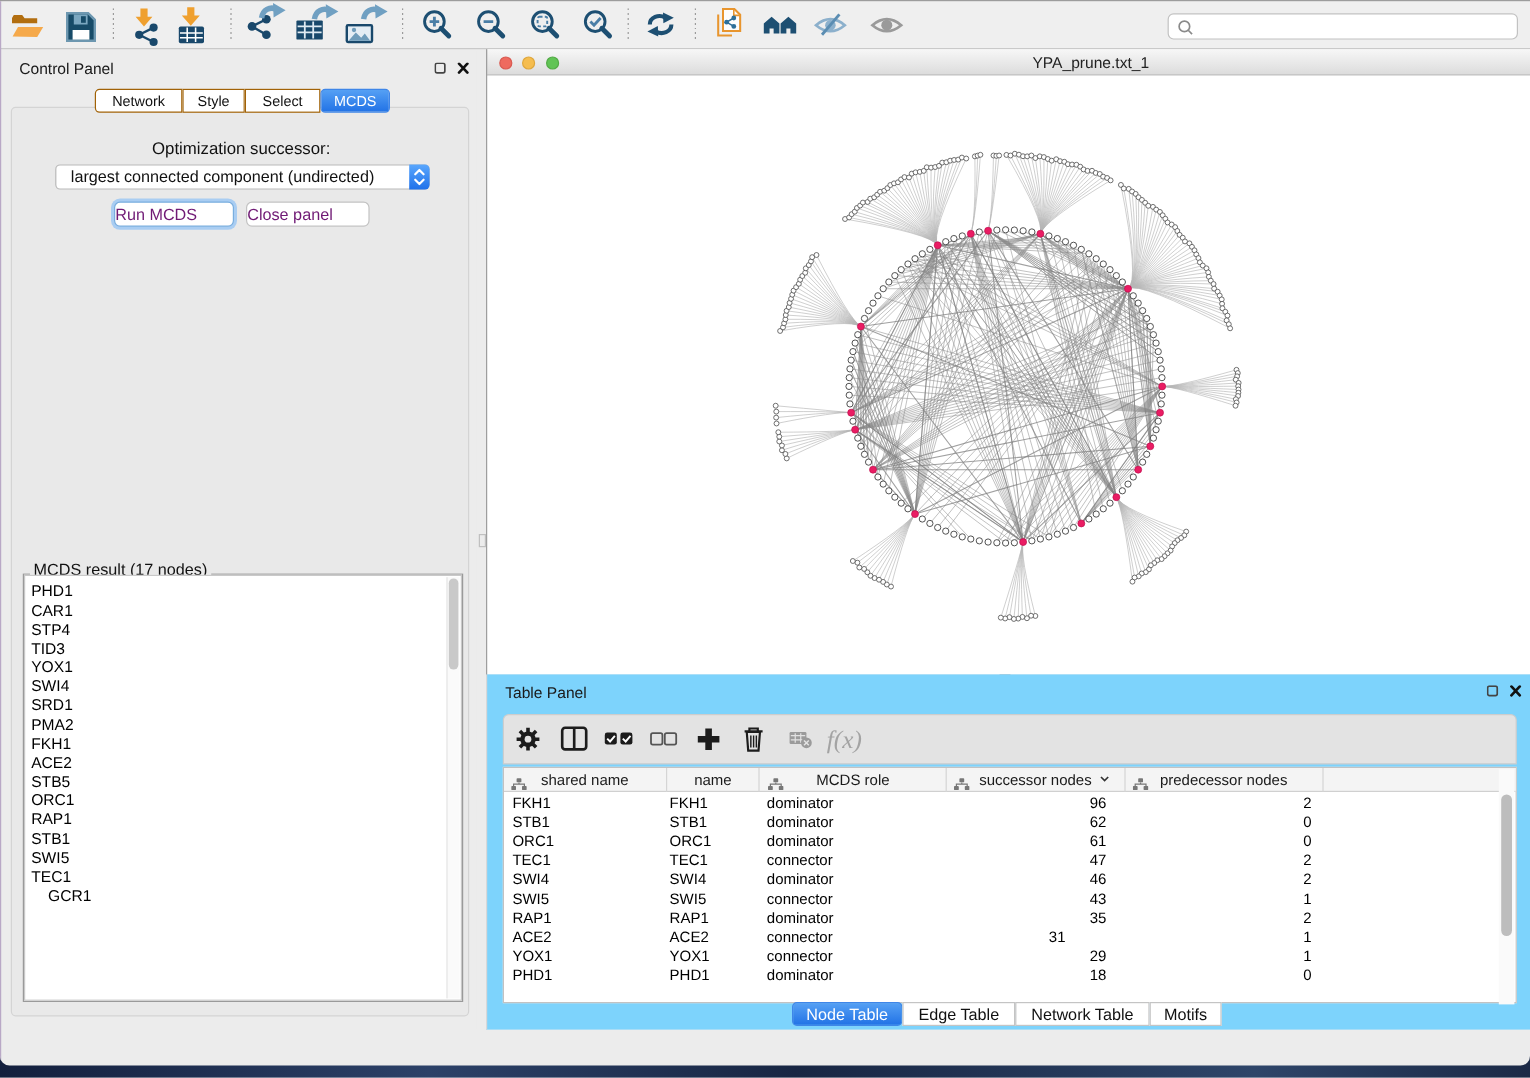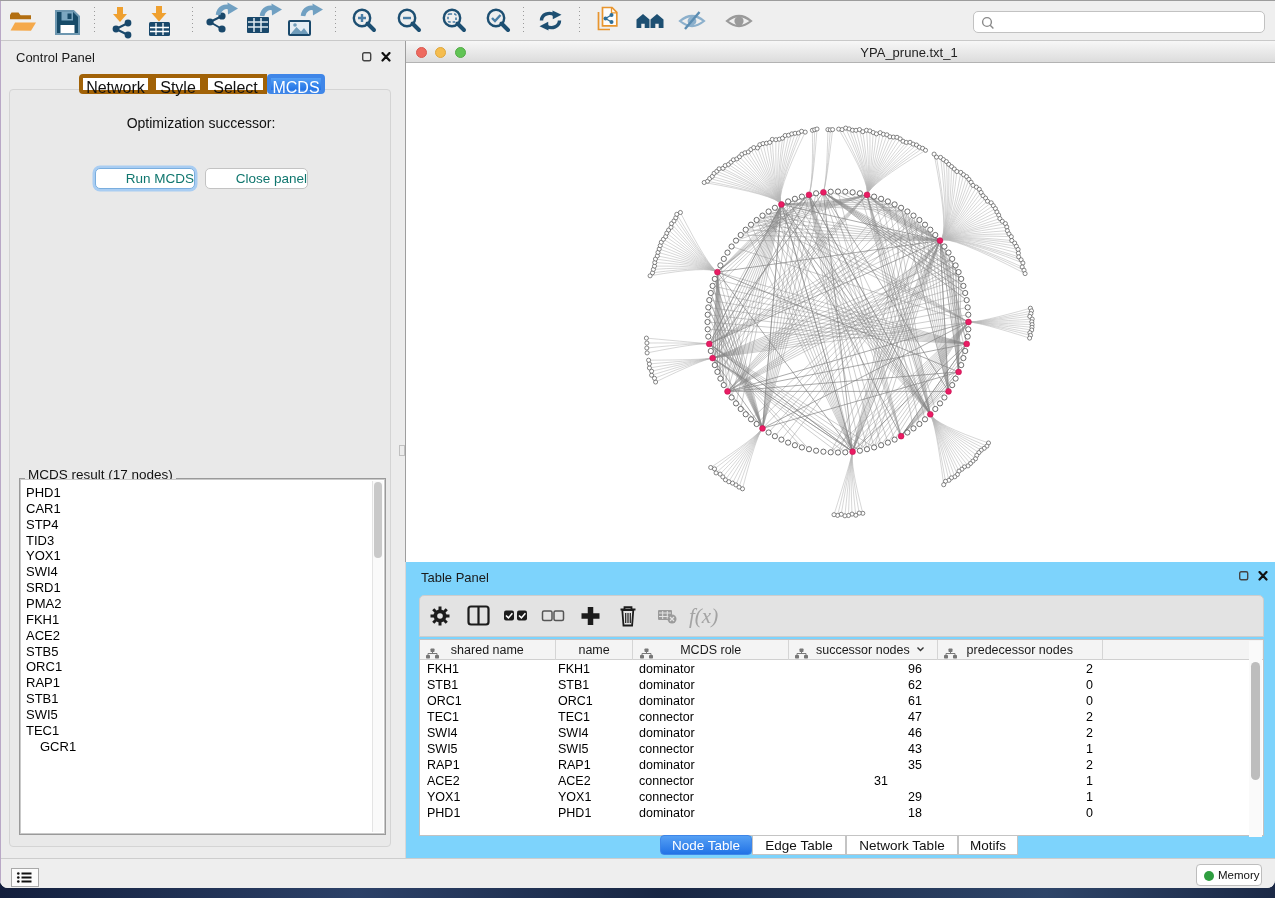--- a/index.html
+++ b/index.html
@@ -3,23 +3,23 @@
 *{margin:0;padding:0;box-sizing:border-box}
 html,body{width:1275px;height:898px;overflow:hidden}
 body{font-family:"Liberation Sans",sans-serif;background:linear-gradient(90deg,#131f3d,#2c4168 28%,#182643 52%,#2e4569 82%,#1b2946);position:relative}
 .abs{position:absolute}
 .win{position:absolute;left:0;top:0;width:1275px;height:888px;background:#ececec;border-radius:0 0 8px 8px;overflow:hidden}
 .tb{position:absolute;left:0;top:0;width:1275px;height:41px;background:#efefef;border-top:1px solid #9c9c9c;border-bottom:1px solid #c9c9c9}
 .sep{position:absolute;top:6px;height:28px;width:1px;background-image:repeating-linear-gradient(to bottom,#9b9b9b 0 1.5px,transparent 1.5px 4px)}
 .searchbox{position:absolute;left:973px;top:10px;width:292px;height:22px;background:#fff;border:1px solid #c2c2c2;border-radius:5px}
 .lpanel{position:absolute;left:1px;top:42px;width:396px;height:816px;background:#ececec}
 .ptitle{font-size:13px;color:#1a1a1a}
-.tabbtn{position:absolute;top:74px;height:20px;z-index:3;background:#fff;border:4px solid #a16207;font-size:16px;color:#111;text-align:center;line-height:19px}
+.tabbtn{position:absolute;top:74px;height:20px;z-index:3;background:#fff;border:1px solid #a16207;font-size:12px;color:#111;text-align:center;line-height:19px}
 .cpane{position:absolute;left:8px;top:47px;width:382px;height:758px;background:#e9e9e9;border:1px solid #d4d4d4;border-radius:4px}
-.btn{position:absolute;background:#fff;border:1px solid #c3c3c3;border-radius:5px;font-size:13.5px;color:#0f766e;text-align:right}
+.btn{position:absolute;background:#fff;border:1px solid #c3c3c3;border-radius:5px;font-size:13.5px;color:#701a75;text-align:left}
 .grp{position:absolute;left:18px;top:478px;width:367px;height:357px;border:1px solid #9a9a9a}
 .grplabel{position:absolute;left:24px;top:467px;background:#e9e9e9;padding:0 3px;font-size:13.5px;color:#111}
 .mlist{position:absolute;left:19px;top:479px;width:365px;height:355px;background:#fff;border:1px solid #c9c9c9;font-size:13px;color:#000}
 .rarea{position:absolute;left:405px;top:41px;width:870px;height:817px}
 .nettitle{position:absolute;left:0;top:0;width:870px;height:22px;background:linear-gradient(#f7f7f7,#dcdcdc);border-bottom:1px solid #b3b3b3;border-left:1px solid #c9c9c9}
 .netcanvas{position:absolute;left:1px;top:22px;width:869px;height:499px;background:#fff}
 .tpanel{position:absolute;left:405px;top:562px;width:870px;height:296px;background:#7dd3fc;border-left:1px solid #d8d8d8}
 .ttoolbar{position:absolute;left:13px;top:33px;width:845px;height:42px;background:#e3e3e3;border:1px solid #cdcdcd;border-radius:5px 5px 0 0}
 .tbl{position:absolute;left:13px;top:77px;width:845px;height:197px;background:#fff;border:1px solid #c2c2c2}
 .thead{position:absolute;left:0;top:0;width:843px;height:20px;background:#f4f4f4;border-bottom:1px solid #d0d0d0;font-size:12.5px;color:#1a1a1a}
@@ -150,20 +150,26 @@
       <svg class="abs" style="left:361px;top:10px" width="29" height="10" viewBox="0 0 29 10">
         <rect x="0.7" y="0.7" width="8" height="8" fill="none" stroke="#444" stroke-width="1.4" rx="1.5"></rect>
         <path d="M20.5 1 L27.5 8.5 M27.5 1 L20.5 8.5" stroke="#111" stroke-width="2.2" stroke-linecap="round"></path>
       </svg>
       <div class="tabbtn" style="left:78px;top:32px;width:73px;border-radius:4px 0 0 4px">Network</div>
       <div class="tabbtn" style="left:151px;top:32px;width:52px;border-radius:0">Style</div>
       <div class="tabbtn" style="left:203px;top:32px;width:63px;border-radius:0">Select</div>
       <div class="tabbtn" style="left:266px;top:32px;width:58px;background:linear-gradient(#55a0f4,#2273e6);color:#fff;border-color:#3f86e8;border-radius:4px">MCDS</div>
       <div class="cpane"></div>
       <div class="text" style="left:0;top:73px;width:400px;text-align:center;font-size:14px;color:#111">Optimization successor:</div>
+      <div class="abs" style="left:45px;top:95px;width:312px;height:21px;background:#fff;border:1px solid #b9b9b9;border-radius:4px">
+        <div class="text" style="left:12px;top:2px;font-size:13.5px;color:#111">largest connected component (undirected)</div>
+        <div class="abs" style="right:-1px;top:-1px;width:17px;height:21px;background:linear-gradient(#5aa7fd,#1f71ea);border-radius:0 4px 4px 0"><svg width="17" height="21" viewBox="0 0 17 21">
+            <path d="M5 8.2 L8.5 4.6 L12 8.2 M5 12.8 L8.5 16.4 L12 12.8" stroke="#fff" stroke-width="1.8" fill="none" stroke-linecap="round" stroke-linejoin="round"></path>
+          </svg></div>
+      </div>
       <div class="btn" style="left:94px;top:126px;width:100px;height:21px;line-height:20px;box-shadow:0 0 0 2.5px #a9cdf2;border-color:#7aaede">Run MCDS</div>
       <div class="btn" style="left:204px;top:126px;width:103px;height:21px;line-height:20px">Close panel</div>
       <div class="grp" style="top:436px"></div>
       <div class="grplabel" style="top:425px">MCDS result (17 nodes)</div>
       <div class="mlist" style="top:437px">
         <div class="text" style="left:5px;top:5px">PHD1</div>
         <div class="text" style="left:5px;top:21px">CAR1</div>
         <div class="text" style="left:5px;top:37px">STP4</div>
         <div class="text" style="left:5px;top:53px">TID3</div>
         <div class="text" style="left:5px;top:68px">YOX1</div>
@@ -1150,31 +1156,15 @@
         </div>
         <div class="abs" style="right:1px;top:1px;width:13px;height:196px;background:#fafafa">
           <div class="abs" style="left:2px;top:21px;width:9px;height:118px;background:#bdbdbd;border-radius:5px"></div>
         </div>
       </div>
       <div class="btabs" style="left:254px;width:92px;background:linear-gradient(#55a0f4,#2273e6);color:#fff;border-color:#3f86e8;border-radius:4px;">Node Table</div>
       <div class="btabs" style="left:346px;width:94px;">Edge Table</div>
       <div class="btabs" style="left:440px;width:112px;">Network Table</div>
       <div class="btabs" style="left:552px;width:60px;">Motifs</div>
     </div>
-    <div class="statusbar">
-      <div class="abs" style="left:11px;top:9px;width:28px;height:19px;background:#fcfcfc;border:1px solid #a9a9a9"><svg width="26" height="17" viewBox="0 0 26 17">
-          <g stroke="#111" stroke-width="2.1">
-            <path d="M9.5 4.5 h10 M9.5 8.5 h10 M9.5 12.5 h10"></path>
-          </g>
-          <g fill="#111">
-            <circle cx="6.3" cy="4.5" r="1.3"></circle>
-            <circle cx="6.3" cy="8.5" r="1.3"></circle>
-            <circle cx="6.3" cy="12.5" r="1.3"></circle>
-          </g>
-        </svg></div>
-      <div class="abs" style="left:1196px;top:5px;width:66px;height:22px;background:#fff;border:1px solid #bdbdbd;border-radius:4px">
-        <div class="abs" style="left:7px;top:6px;width:10px;height:10px;border-radius:50%;background:#2f9e40"></div>
-        <div class="text" style="left:21px;top:4px;font-size:11.5px;color:#111">Memory</div>
-      </div>
-    </div>
     <div class="abs" style="left:0;top:1px;width:1px;height:887px;background:#b9a8c6"></div>
     <div class="abs" style="left:405px;top:41px;width:1px;height:521px;background:#9e9e9e"></div>
     <div class="abs" style="left:399px;top:445px;width:6px;height:11px;background:#ececec;border:1px solid #c0c0c0"></div>
   </div>
 </body></html>

